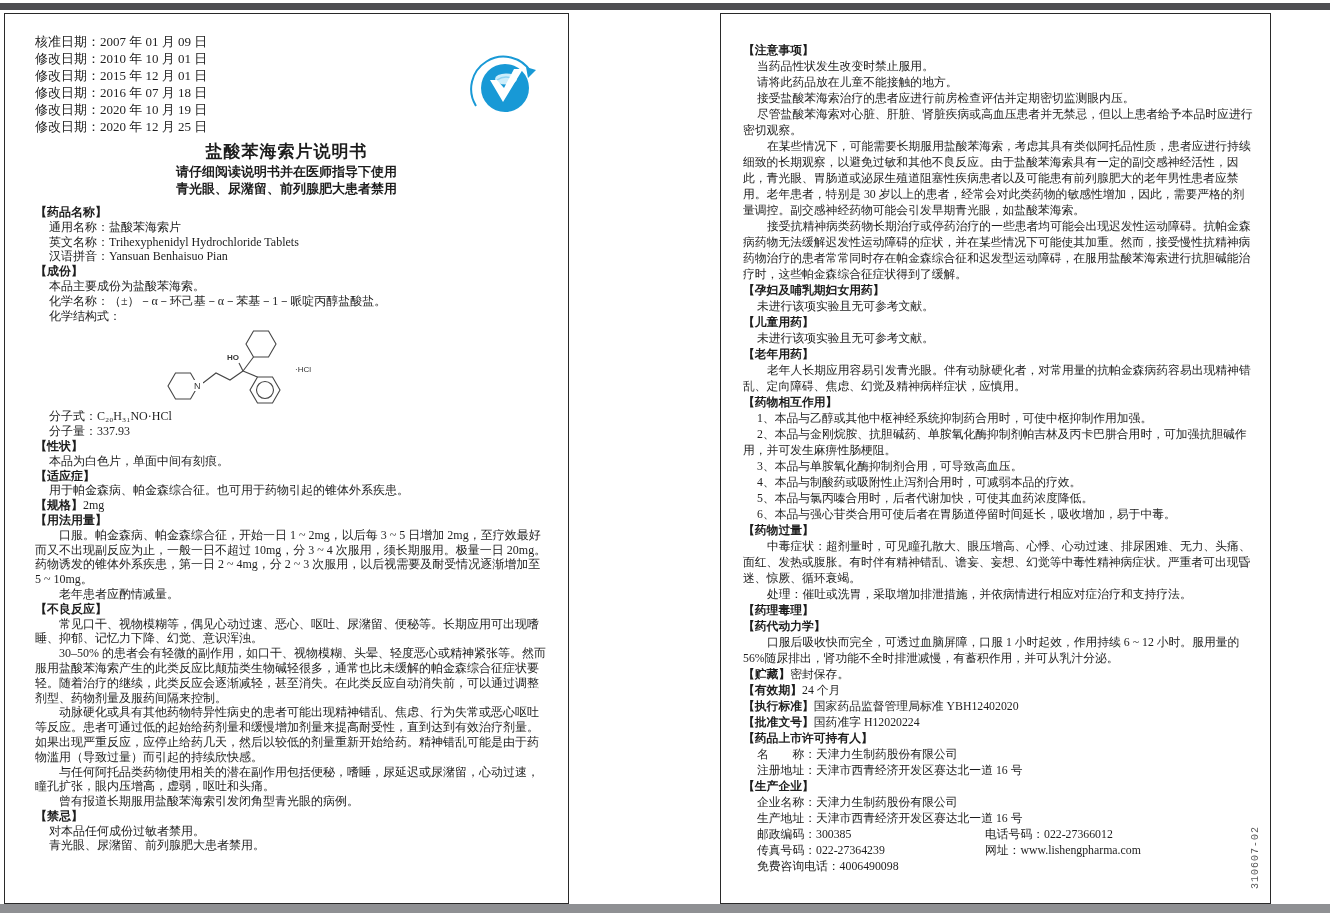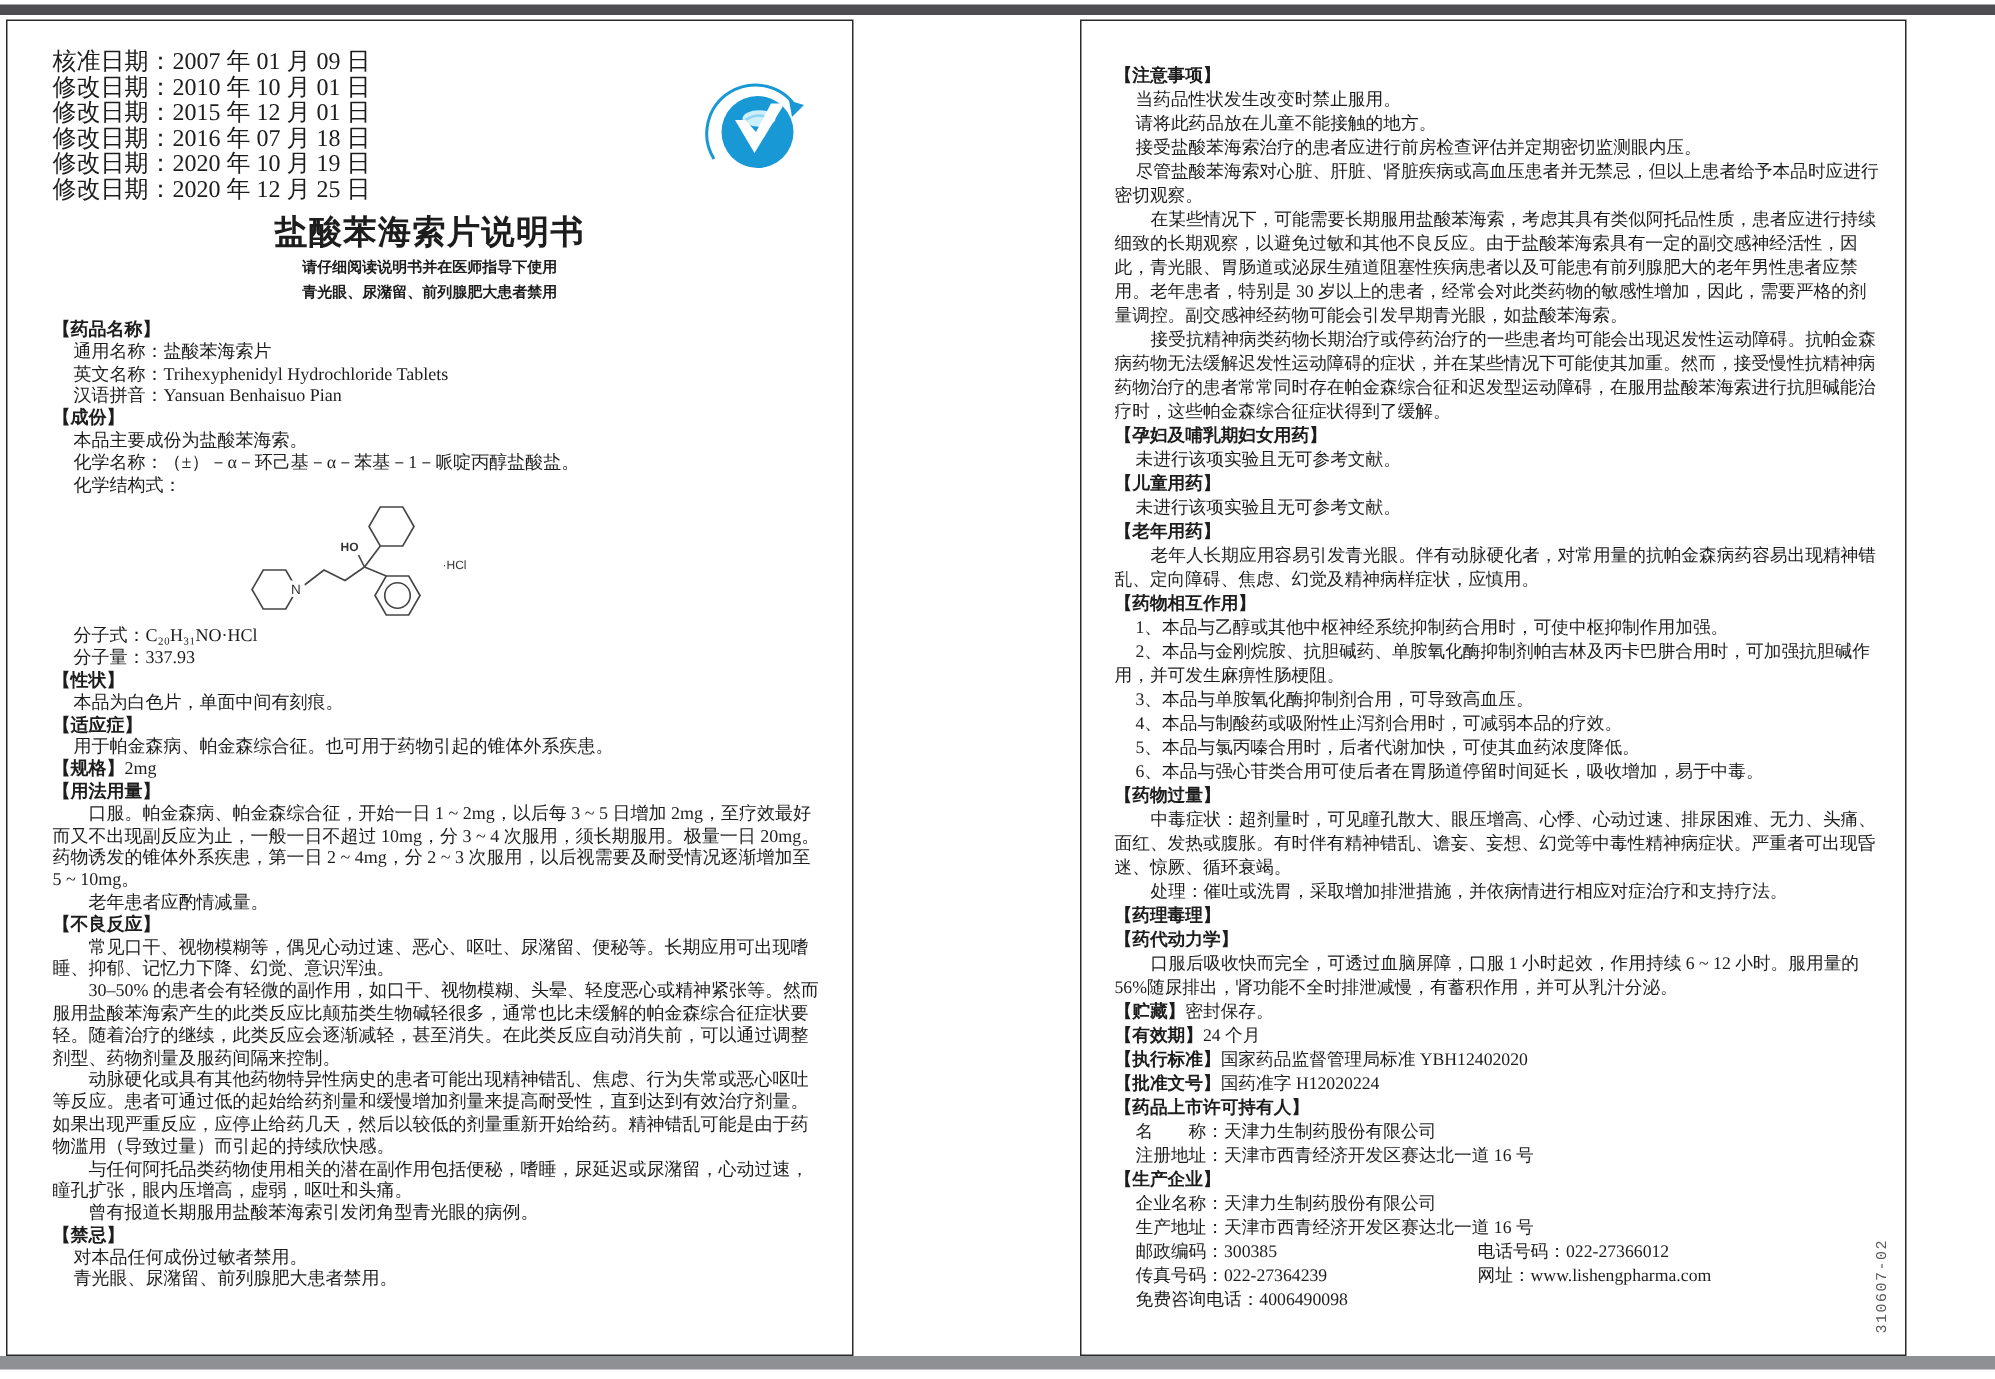--- a/index.html
+++ b/index.html
@@ -11,24 +11,24 @@
   .edge-bar{position:absolute;left:0;width:1330px;}
   .edge-top{top:3px;height:7px;background:#4e4e52;}
   .edge-bottom{top:904px;height:9px;background:#8f9093;}
 
   .page{position:absolute;top:13px;height:891px;background:#fff;border:1px solid #2a2a2a;box-sizing:border-box;}
   .page-left{left:4px;width:565px;}
   .page-right{left:720px;width:551px;}
 
   
   .dates{margin:19px 0 0 30px;}
-  .date-line{font-size:16px;line-height:17px;white-space:nowrap;}
+  .date-line{font-size:13px;line-height:17px;white-space:nowrap;}
   .logo-wrap{position:absolute;top:26px;left:458px;width:84px;height:88px;}
-  .doc-title{text-align:center;font-size:22px;font-weight:700;letter-spacing:1px;margin-top:5px;white-space:nowrap;}
-  .doc-sub{text-align:center;font-family:"Liberation Sans","DejaVu Sans",sans-serif;font-weight:700;font-size:10px;line-height:17px;}
+  .doc-title{text-align:center;font-size:17px;font-weight:700;letter-spacing:1px;margin-top:5px;white-space:nowrap;}
+  .doc-sub{text-align:center;font-family:"Liberation Sans","DejaVu Sans",sans-serif;font-weight:700;font-size:13px;line-height:17px;}
 
   
   .sections{font-size:12px;line-height:14.8px;}
   .sections-left{margin:8px 20px 0 30px;}
   .sections-right{margin:28px 16px 0 22px;font-size:11.8px;line-height:16px;}
   .sec-line{margin:0;}
   .sec-heading{font-weight:700;}
   .item{margin:0;}
   .item-flush{text-indent:14px;}
   .item-para{text-indent:24px;}

